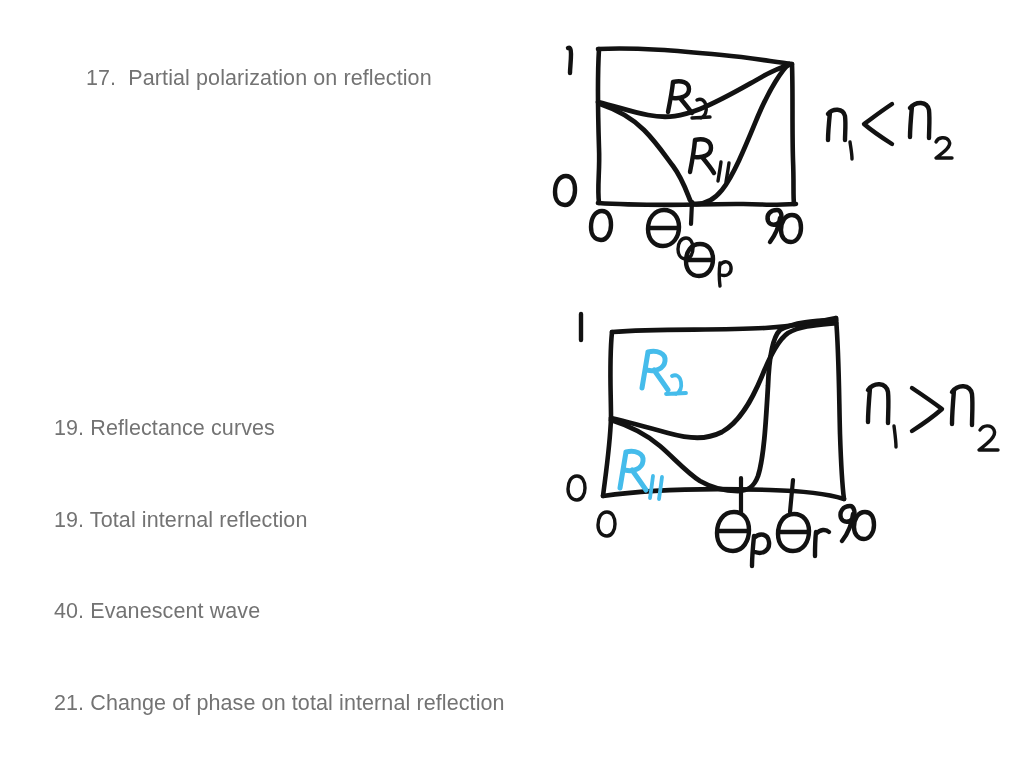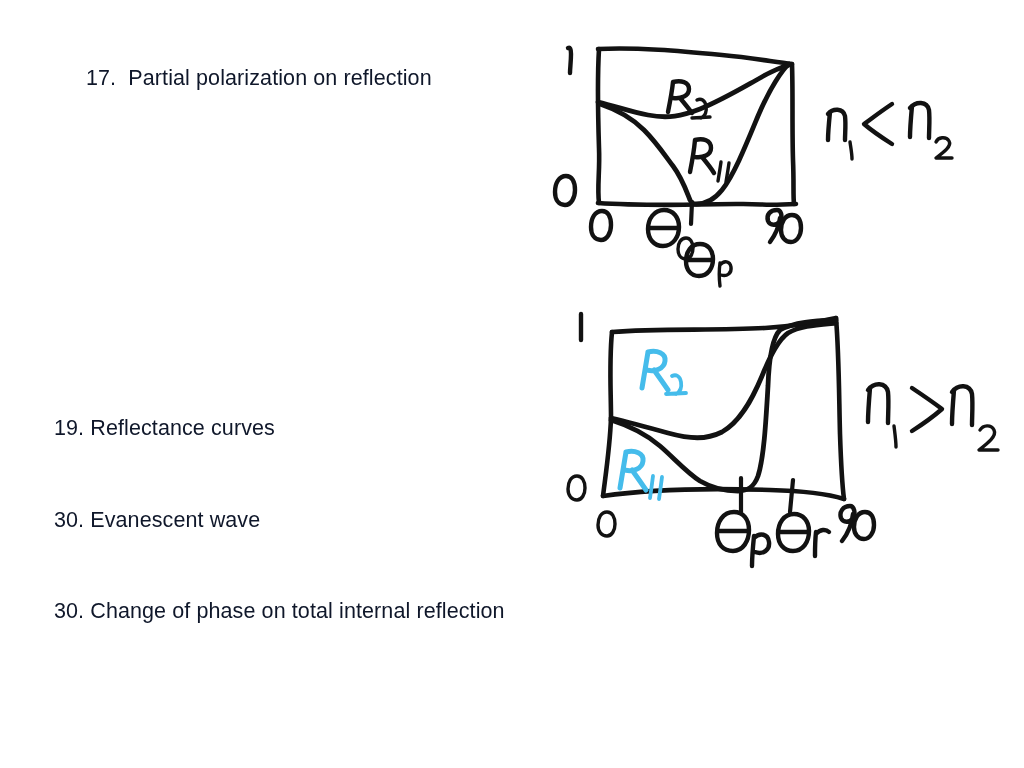--- a/index.html
+++ b/index.html
@@ -18,21 +18,21 @@
 
   .slide {
     position: absolute;
     inset: 0;
     background: #ffffff;
   }
 
   
   .text-block {
     position: absolute;
-    color: #0f172a;
+    color: #737373;
     font-family: "Liberation Sans", sans-serif;
     font-weight: 400;
     white-space: pre;
   }
 
   #heading-line {
     left: 86px;
     top: 66px;
     font-size: 21.5px;
     letter-spacing: 0.1px;
@@ -101,22 +101,23 @@
 </style>
 </head>
 <body>
 
 <div class="slide">
 
   <div class="text-block" id="heading-line">17.  Partial polarization on reflection</div>
 
   <div class="text-block" id="topic-list">
     <span class="list-line">19. Reflectance curves</span>
-    <span class="list-line">30. Evanescent wave</span>
-    <span class="list-line">30. Change of phase on total internal reflection</span>
+    <span class="list-line">19. Total internal reflection</span>
+    <span class="list-line">40. Evanescent wave</span>
+    <span class="list-line">21. Change of phase on total internal reflection</span>
   </div>
 
   <div class="figure" id="figure-top">
     <svg width="480" height="280" viewBox="0 0 480 280">
 
       <g>
 
         <path class="ink ink-frame" d="M59,29 C57,62 58,96 59,128 C60,152 57,166 59,183"></path>
 
         <path class="ink ink-frame" d="M58,183 C100,186 150,185 196,184 C230,183.5 215,186 256,184 L256,184"></path>

